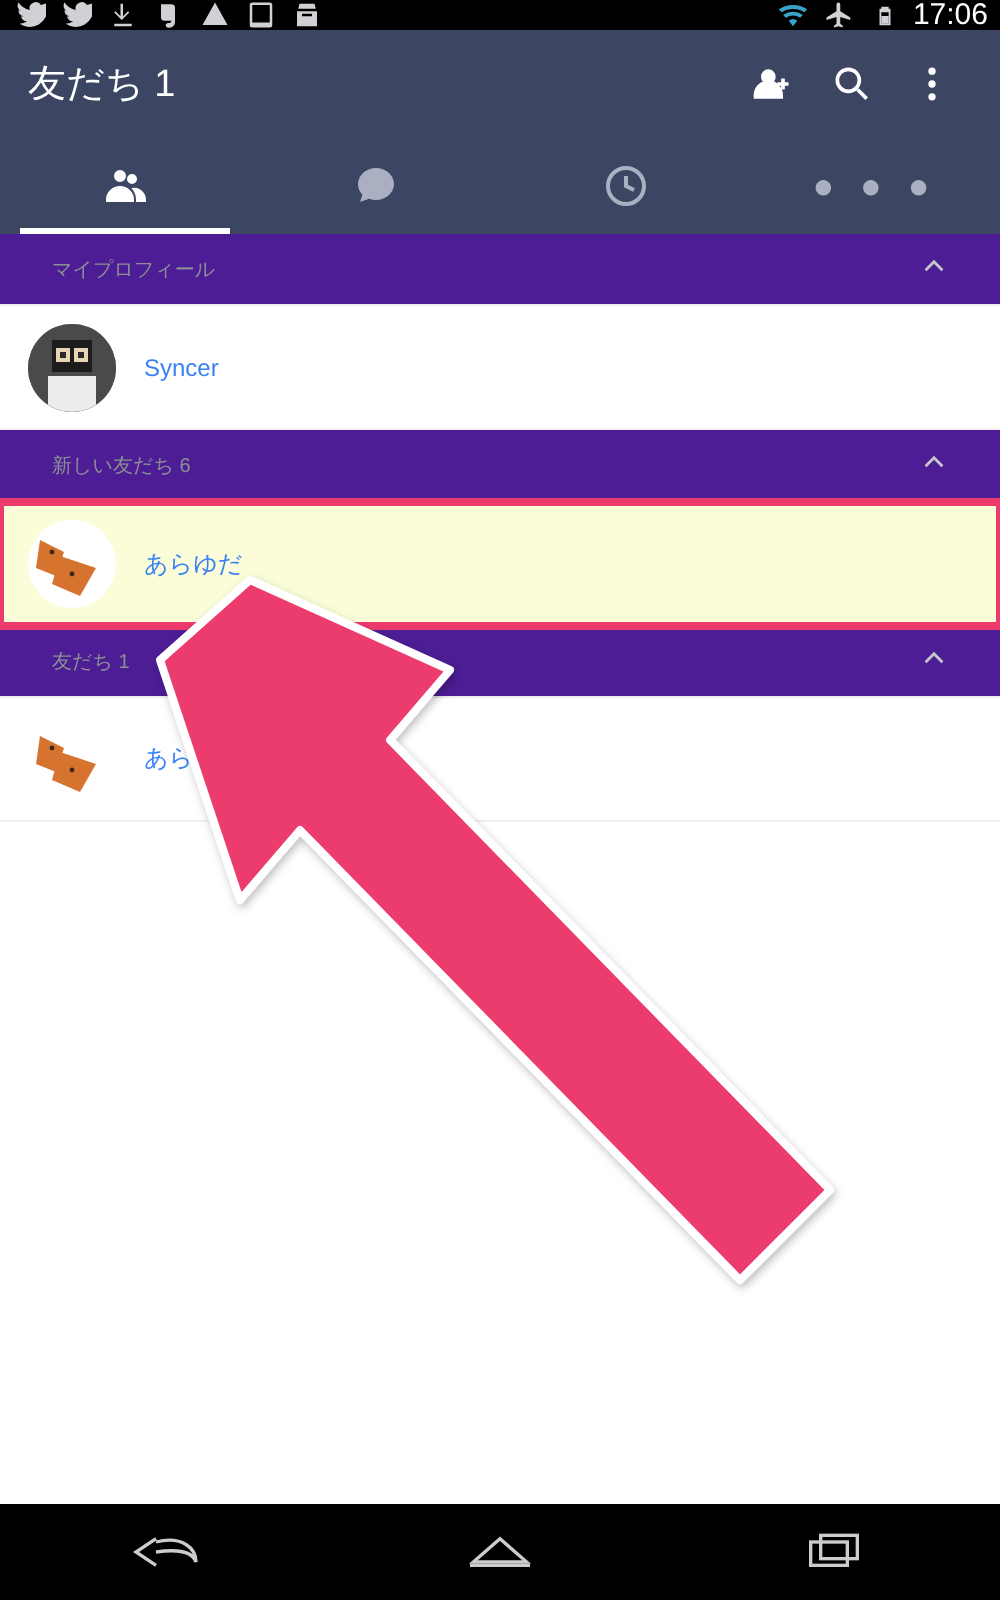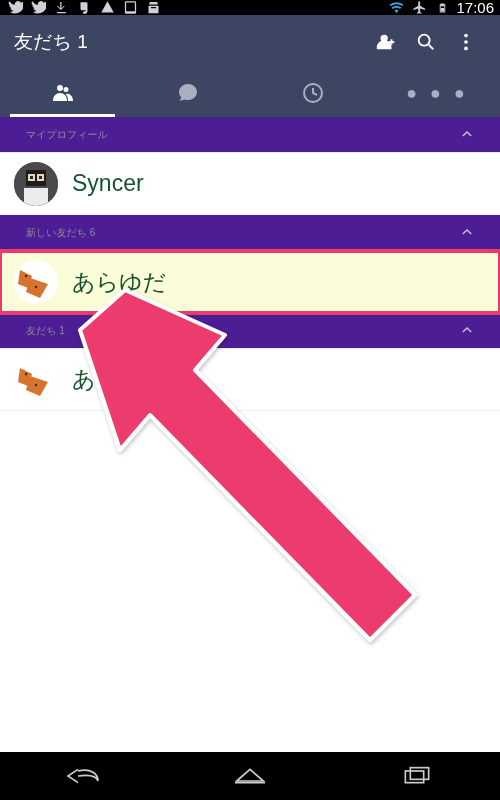--- a/index.html
+++ b/index.html
@@ -60,21 +60,21 @@
   .row {
     display:flex; align-items:center; height:62px; padding:0 14px;
     background:#fff;
     border-bottom:1px solid #f0f0f0;
   }
   .avatar {
     width:44px; height:44px; border-radius:50%; overflow:hidden;
     background:#eee; flex:0 0 44px; margin-right:14px;
     display:flex; align-items:center; justify-content:center;
   }
-  .row .name { font-size:23px; color:#14532d; }
+  .row .name { font-size:12px; color:#3b82f6; }
 
   .row.highlight {
     background: #fafdd8;
     outline: 4px solid #ec3a6d;
     outline-offset: -2px;
     border-bottom: none;
   }
 
   
   .avatar.syncer {

